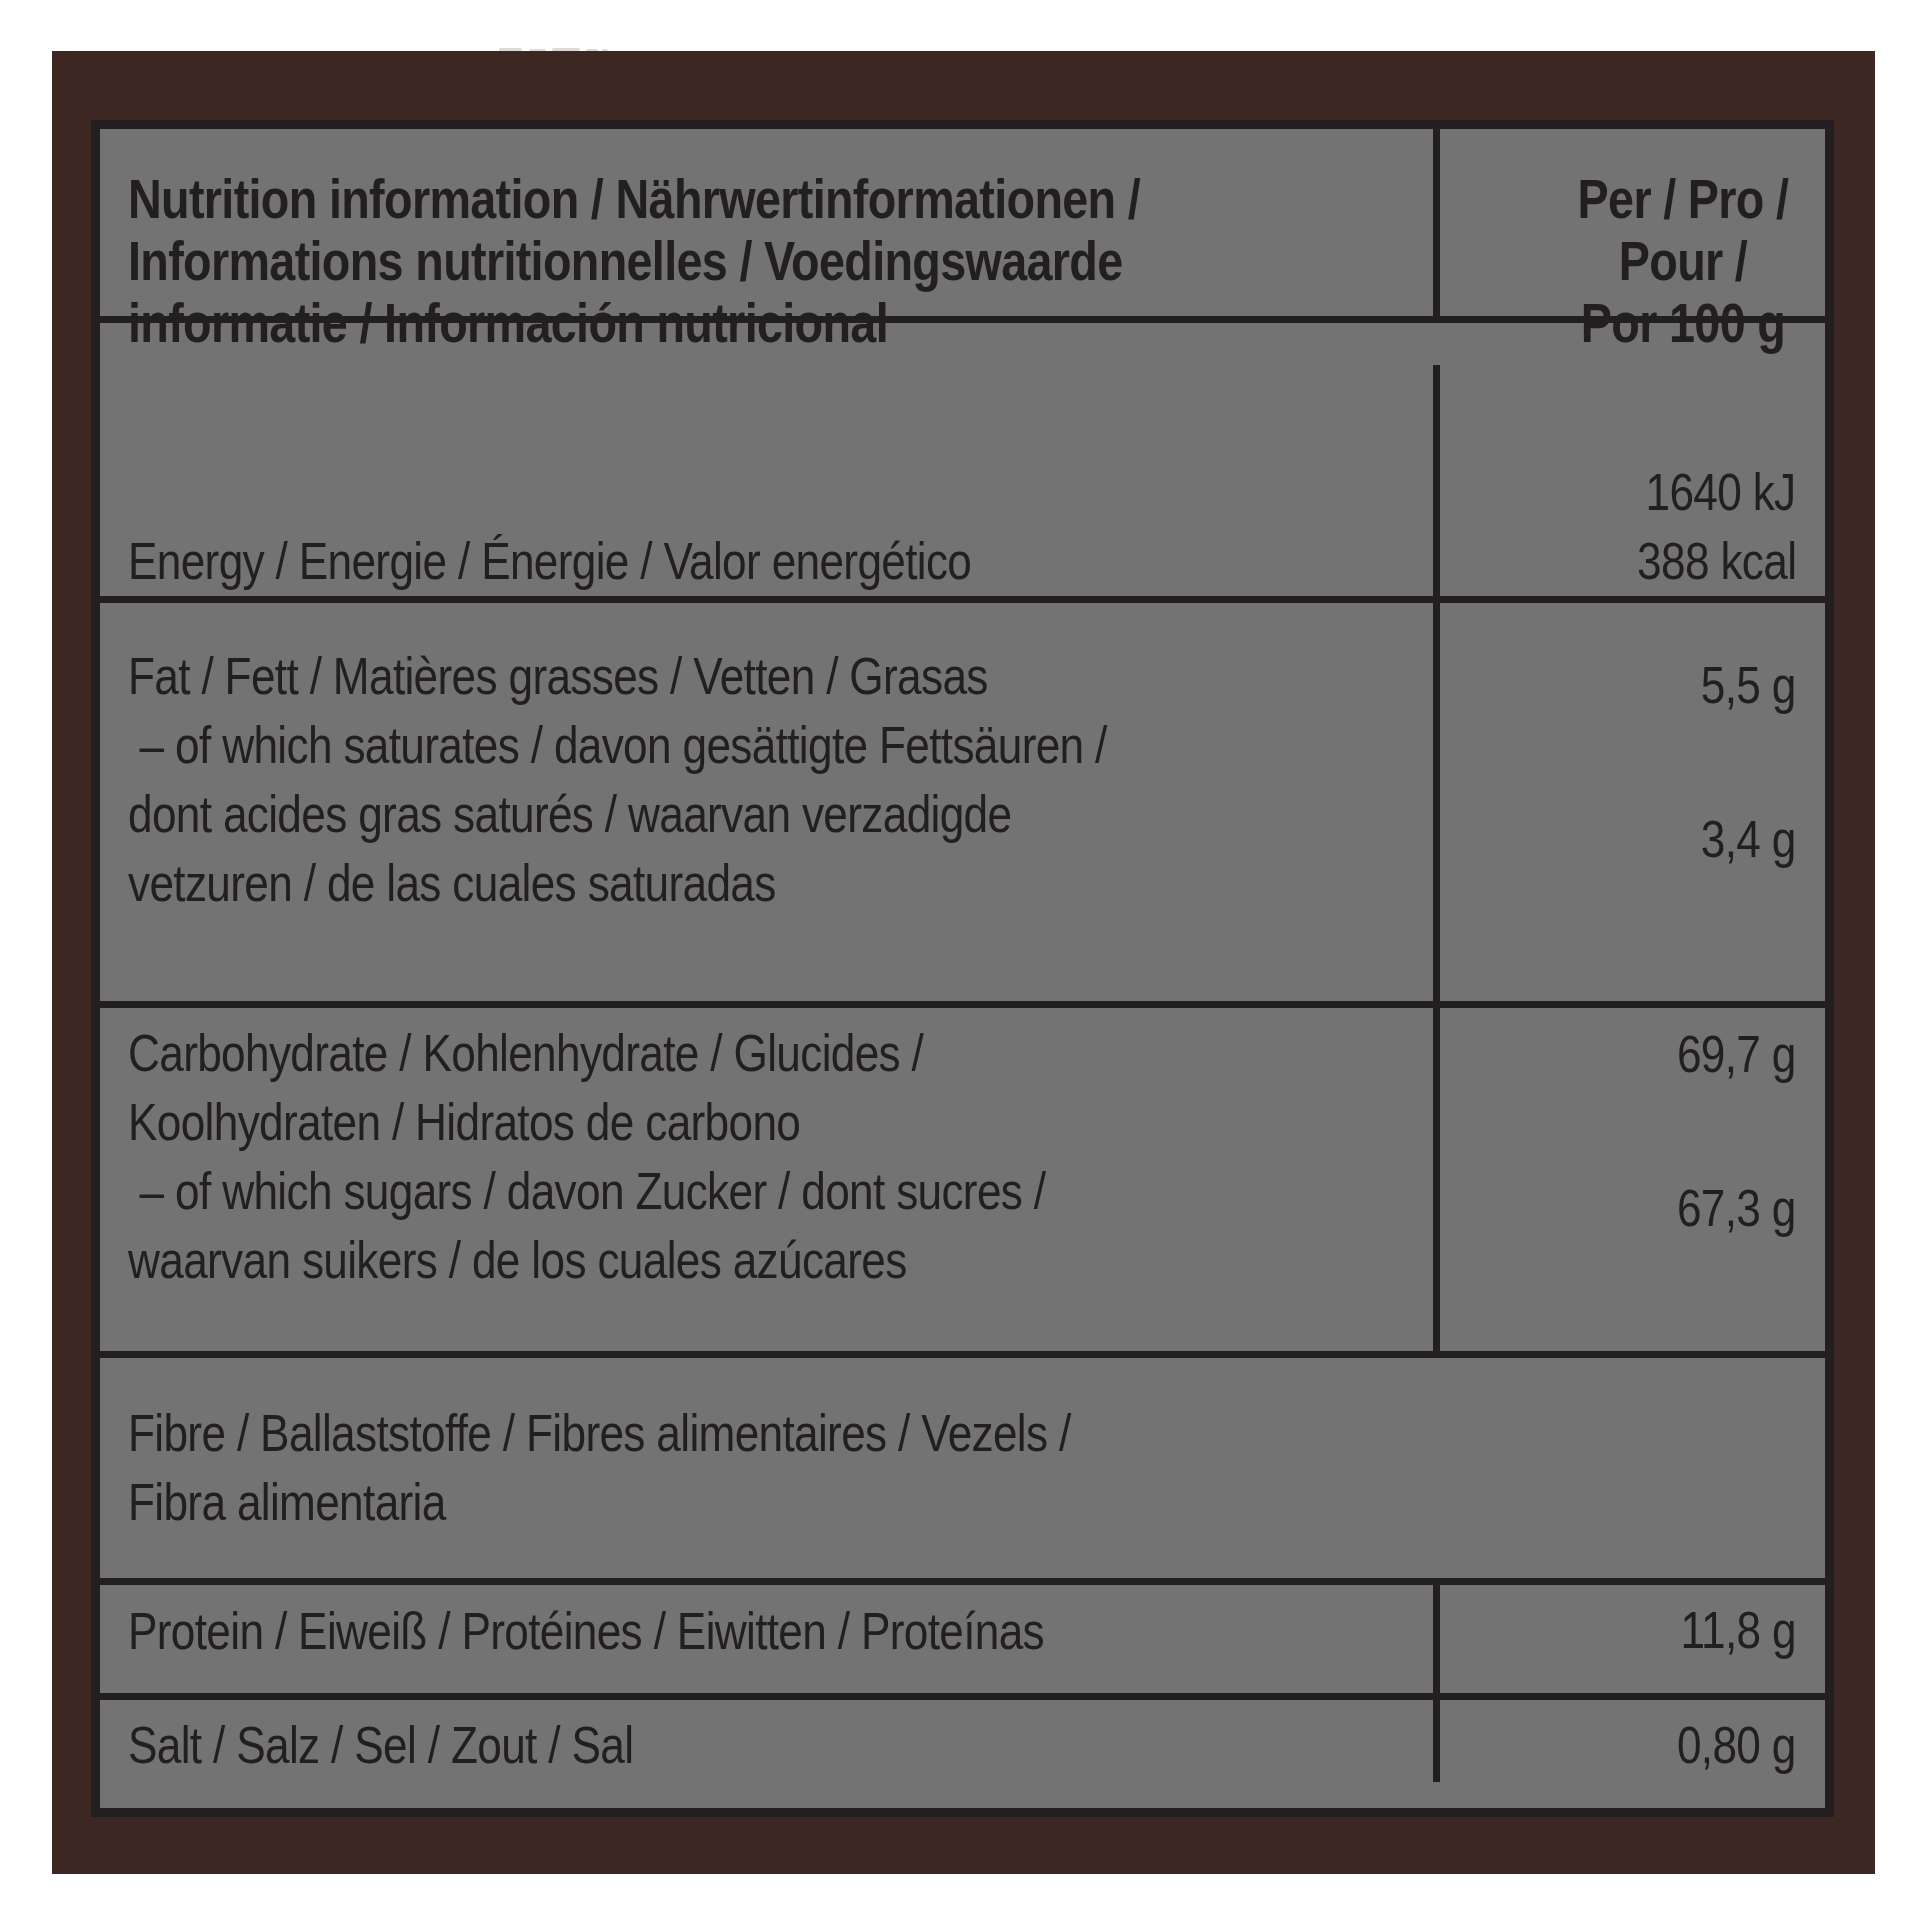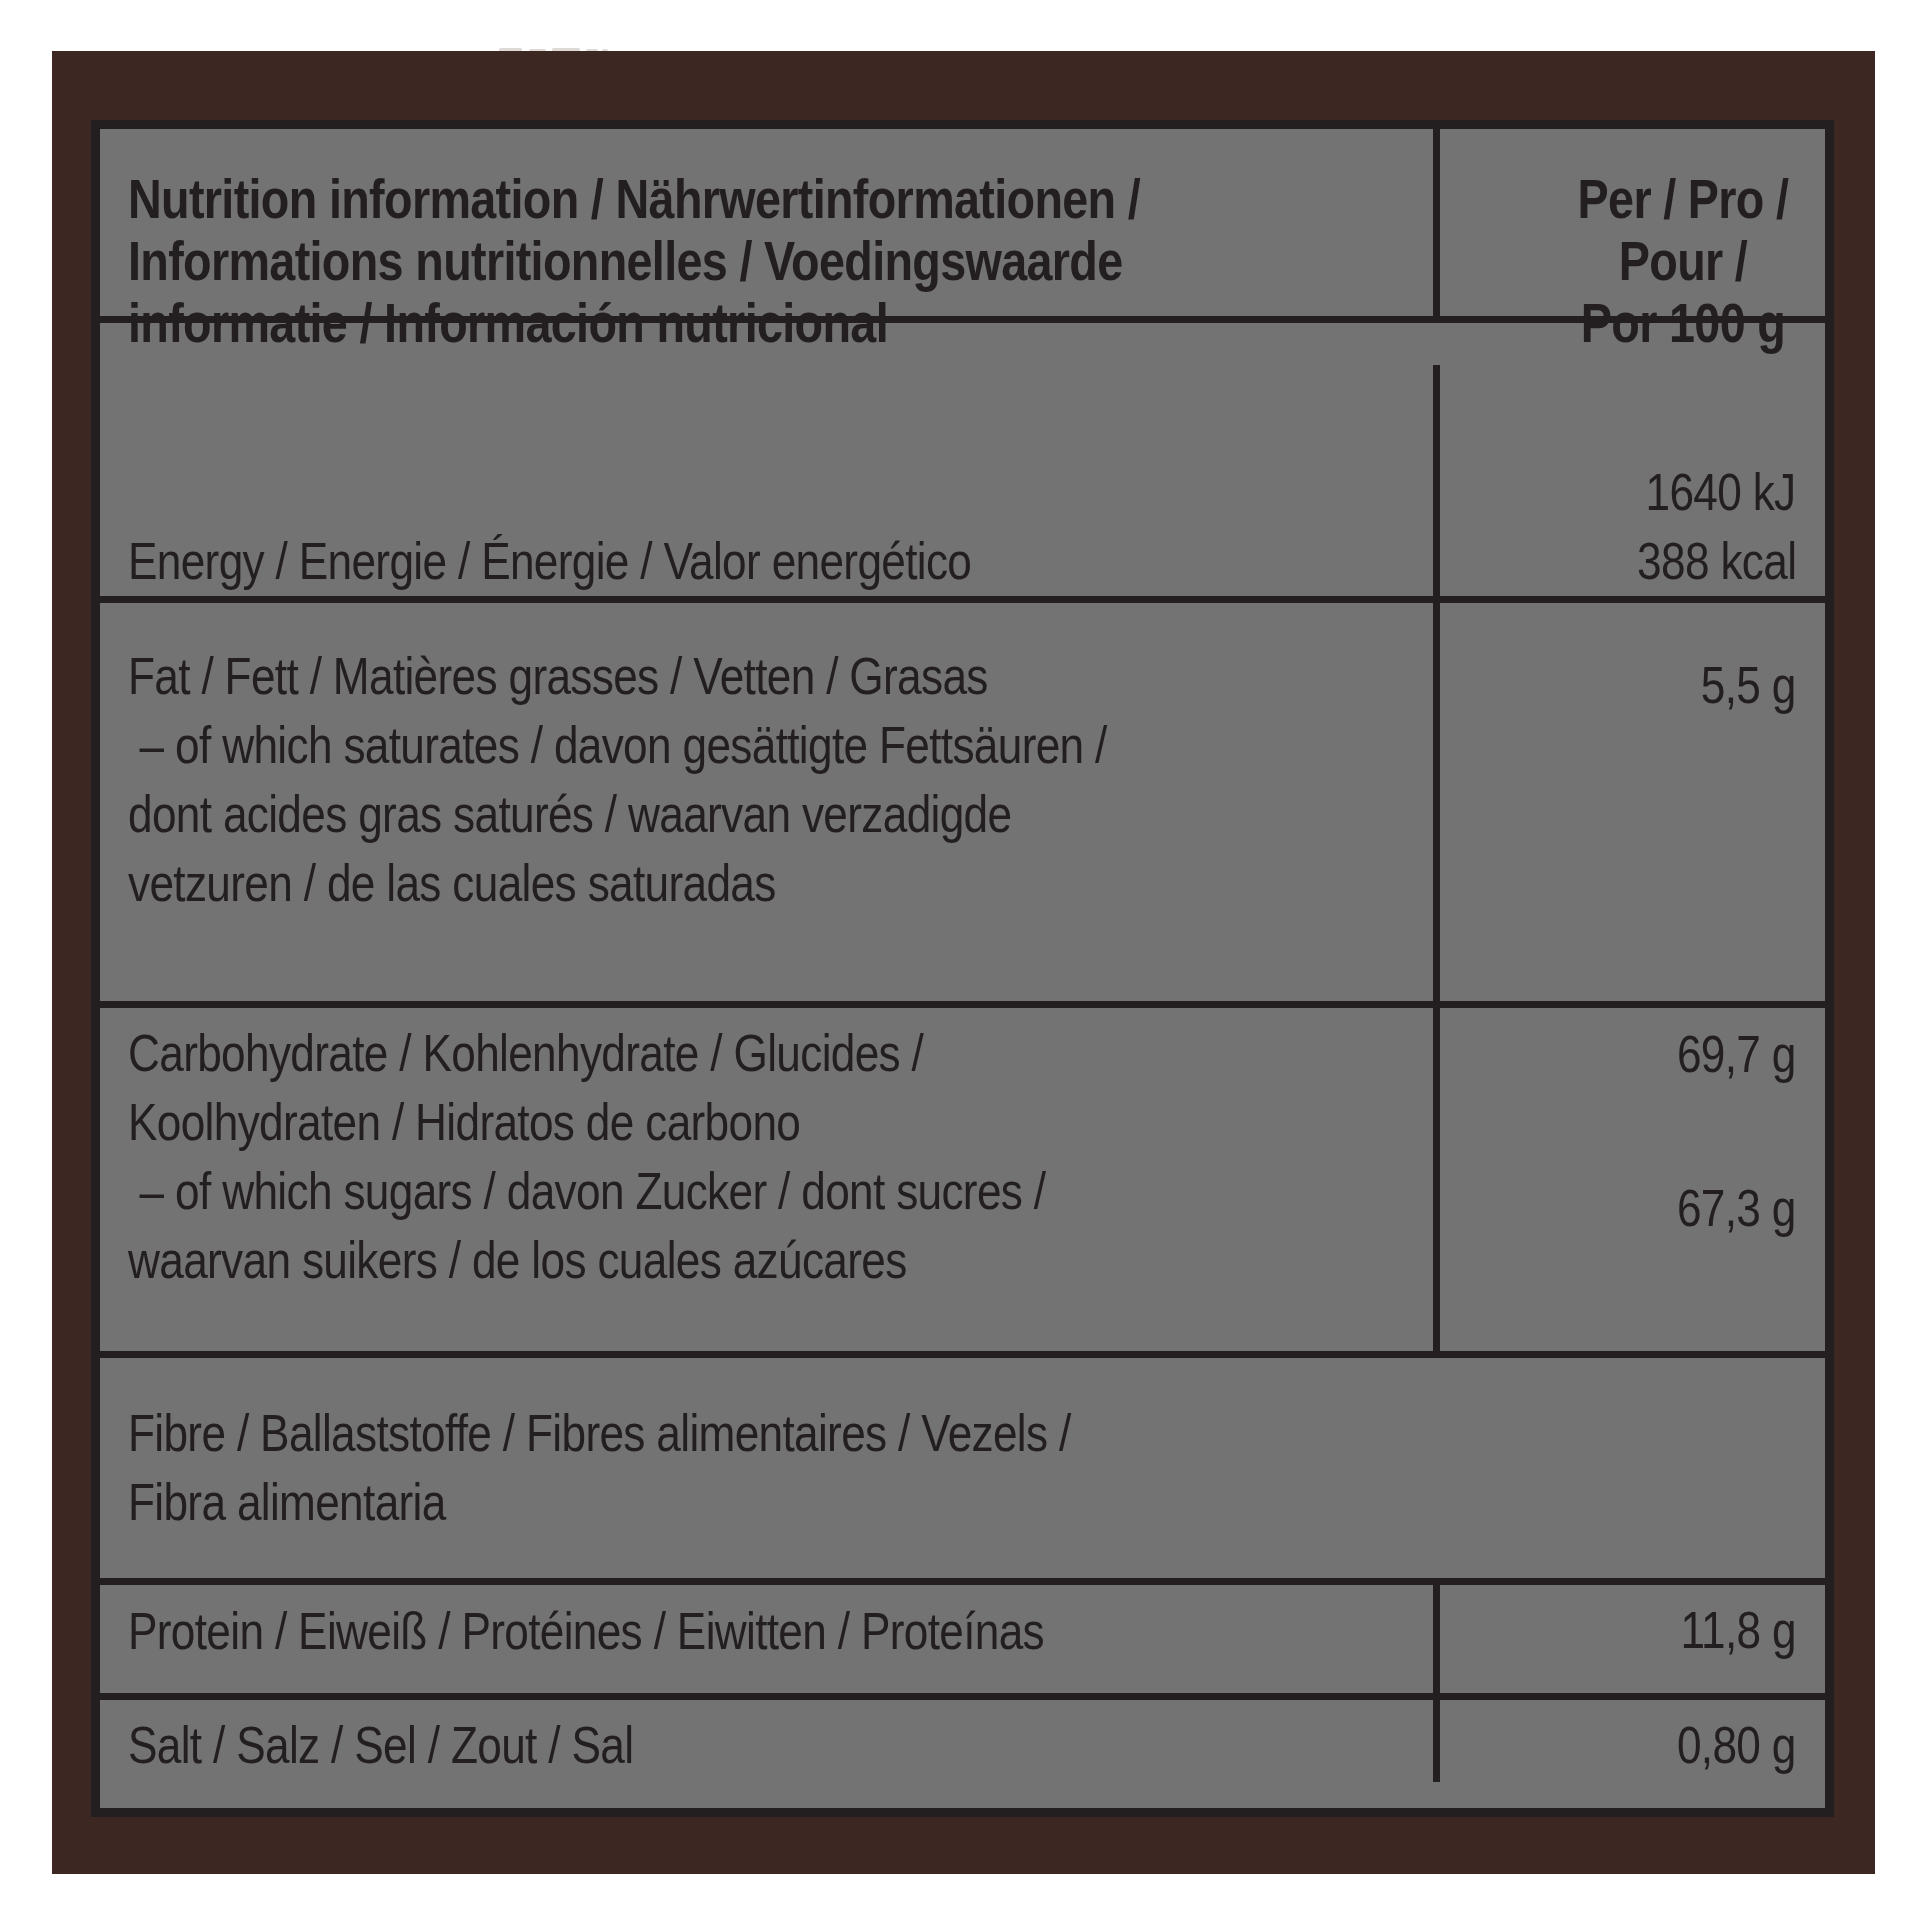--- a/index.html
+++ b/index.html
@@ -122,20 +122,21 @@
 
       <div class="row r-fat">
         <div class="cell-l">
           <span class="txt">Fat / Fett / Matières grasses / Vetten / Grasas
  – of which saturates / davon gesättigte Fettsäuren /
 dont acides gras saturés / waarvan verzadigde
 vetzuren / de las cuales saturadas</span>
         </div>
         <div class="cell-r">
           <span class="vline"><span class="txt">5,5 g</span></span>
+          <span class="vline vgap"><span class="txt">3,4 g</span></span>
         </div>
       </div>
 
       <div class="row r-carb">
         <div class="cell-l">
           <span class="txt">Carbohydrate / Kohlenhydrate / Glucides /
 Koolhydraten / Hidratos de carbono
  – of which sugars / davon Zucker / dont sucres /
 waarvan suikers / de los cuales azúcares</span>
         </div>

